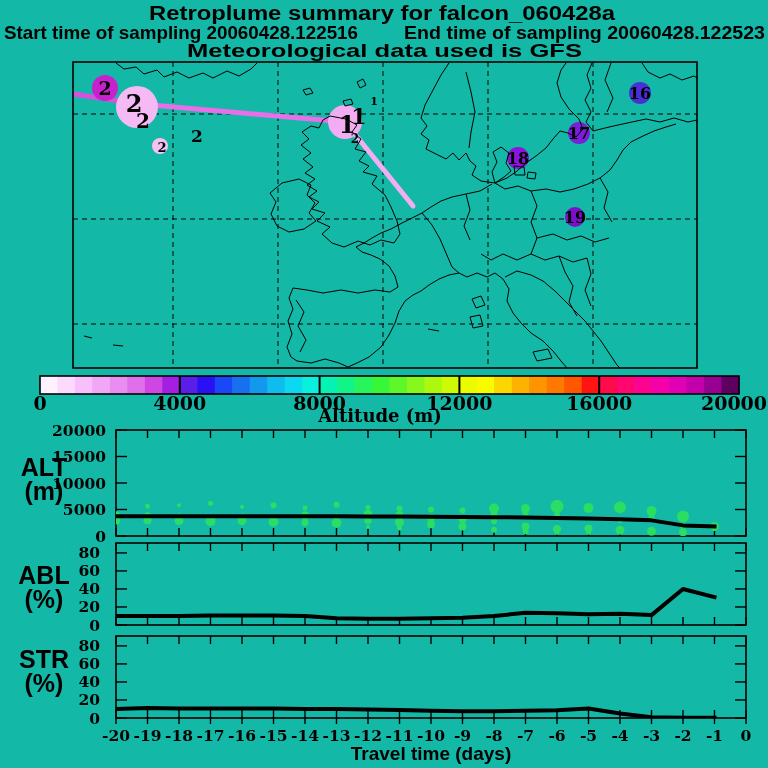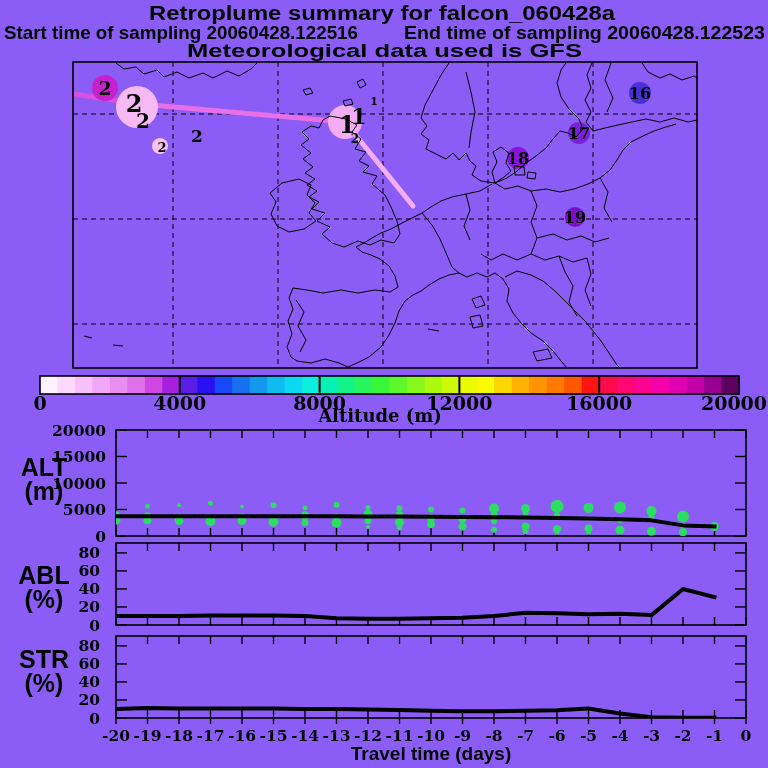--- a/index.html
+++ b/index.html
@@ -1,16 +1,16 @@
 <!DOCTYPE html>
 <html><head>
 <meta charset="utf-8">
 <style>
   html,body{margin:0;padding:0;background:#fff;}
-  .page{position:relative;width:768px;height:768px;background:#8b5cf6;overflow:hidden;}
+  .page{position:relative;width:768px;height:768px;background:#14b8a6;overflow:hidden;}
   svg{position:absolute;left:0;top:0;}
   .tsans{font-family:"Liberation Sans",sans-serif;font-weight:bold;fill:#000;}
   .tserif{font-family:"DejaVu Serif",serif;font-weight:bold;fill:#000;}
   .coast{fill:none;stroke:#000;stroke-width:1;stroke-linejoin:round;}
   .grid{stroke:#000;stroke-width:1;stroke-dasharray:5 4;fill:none;}
   .frame{fill:none;stroke:#000;stroke-width:1.6;}
 </style>
 </head>
 <body>
 

